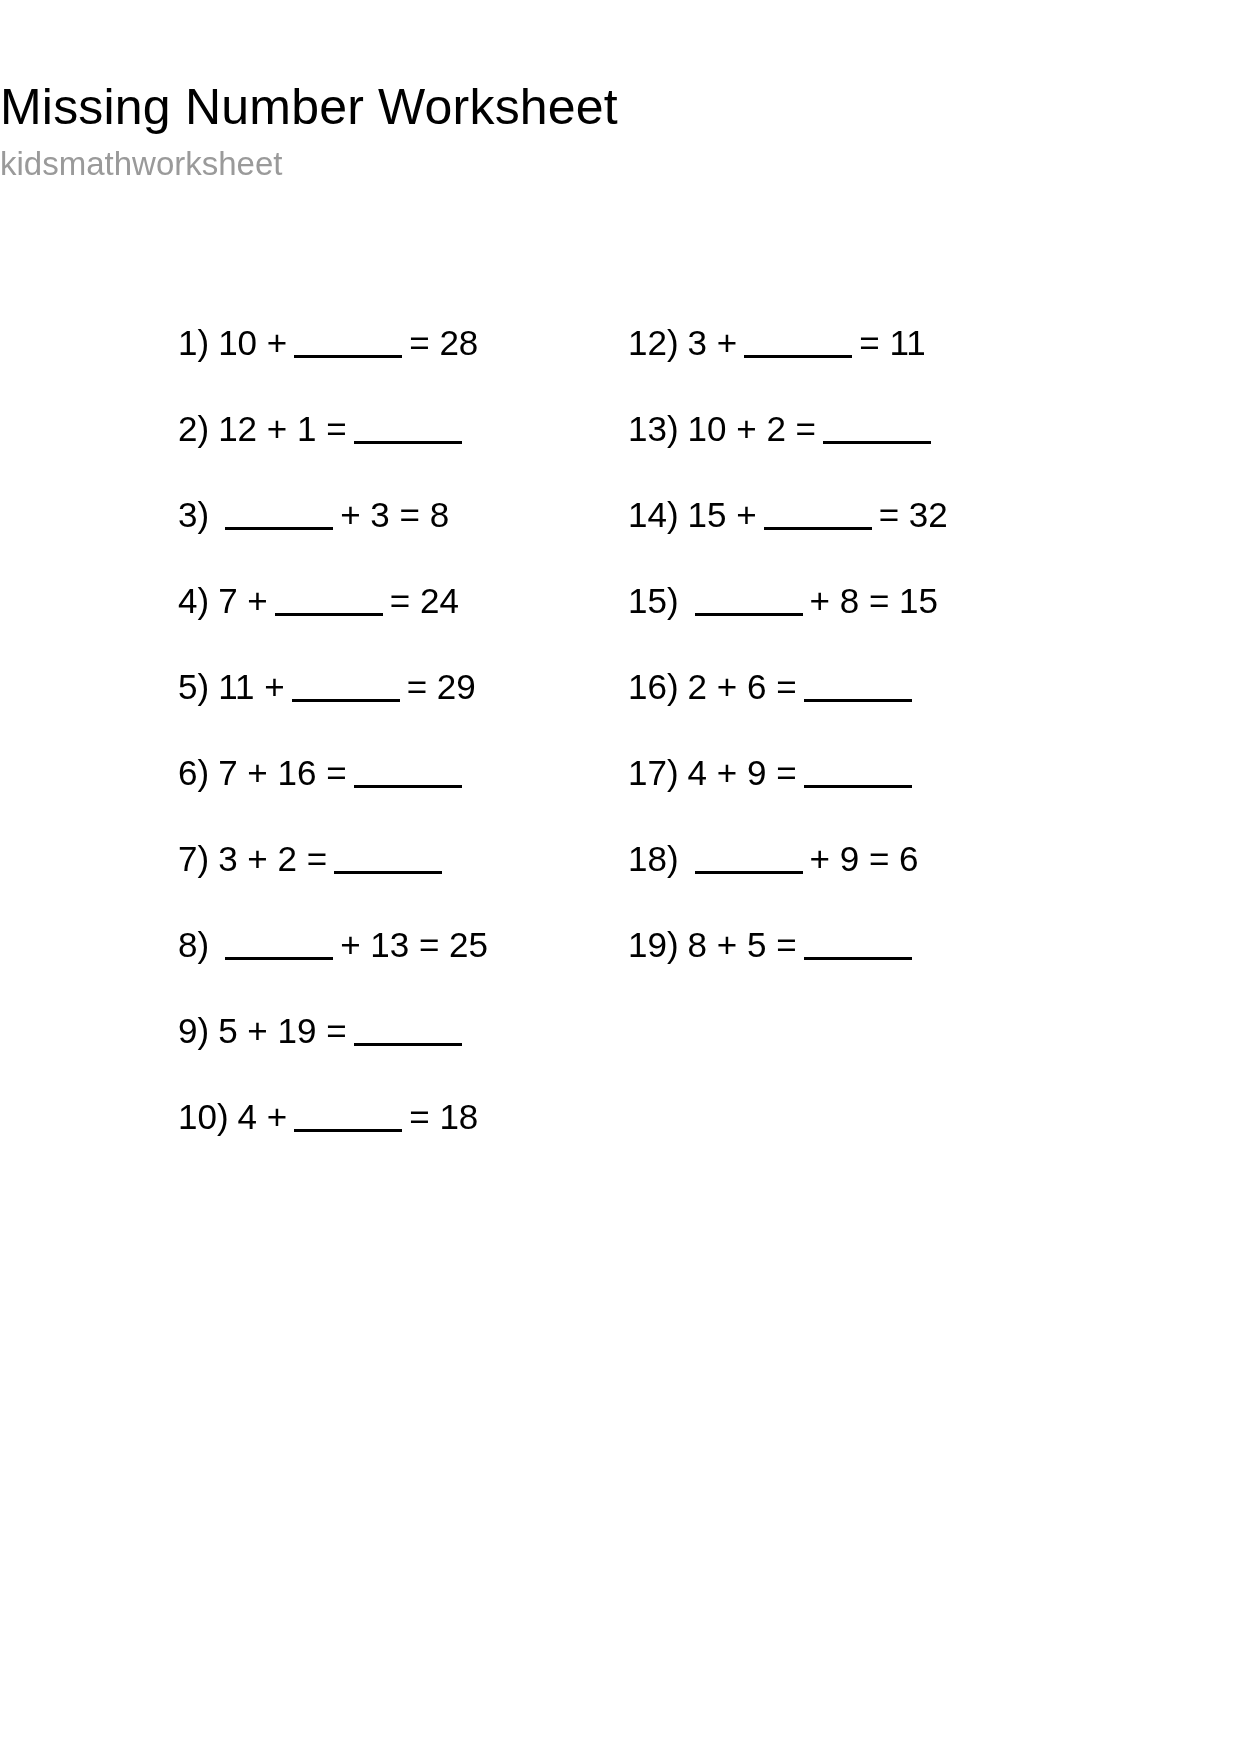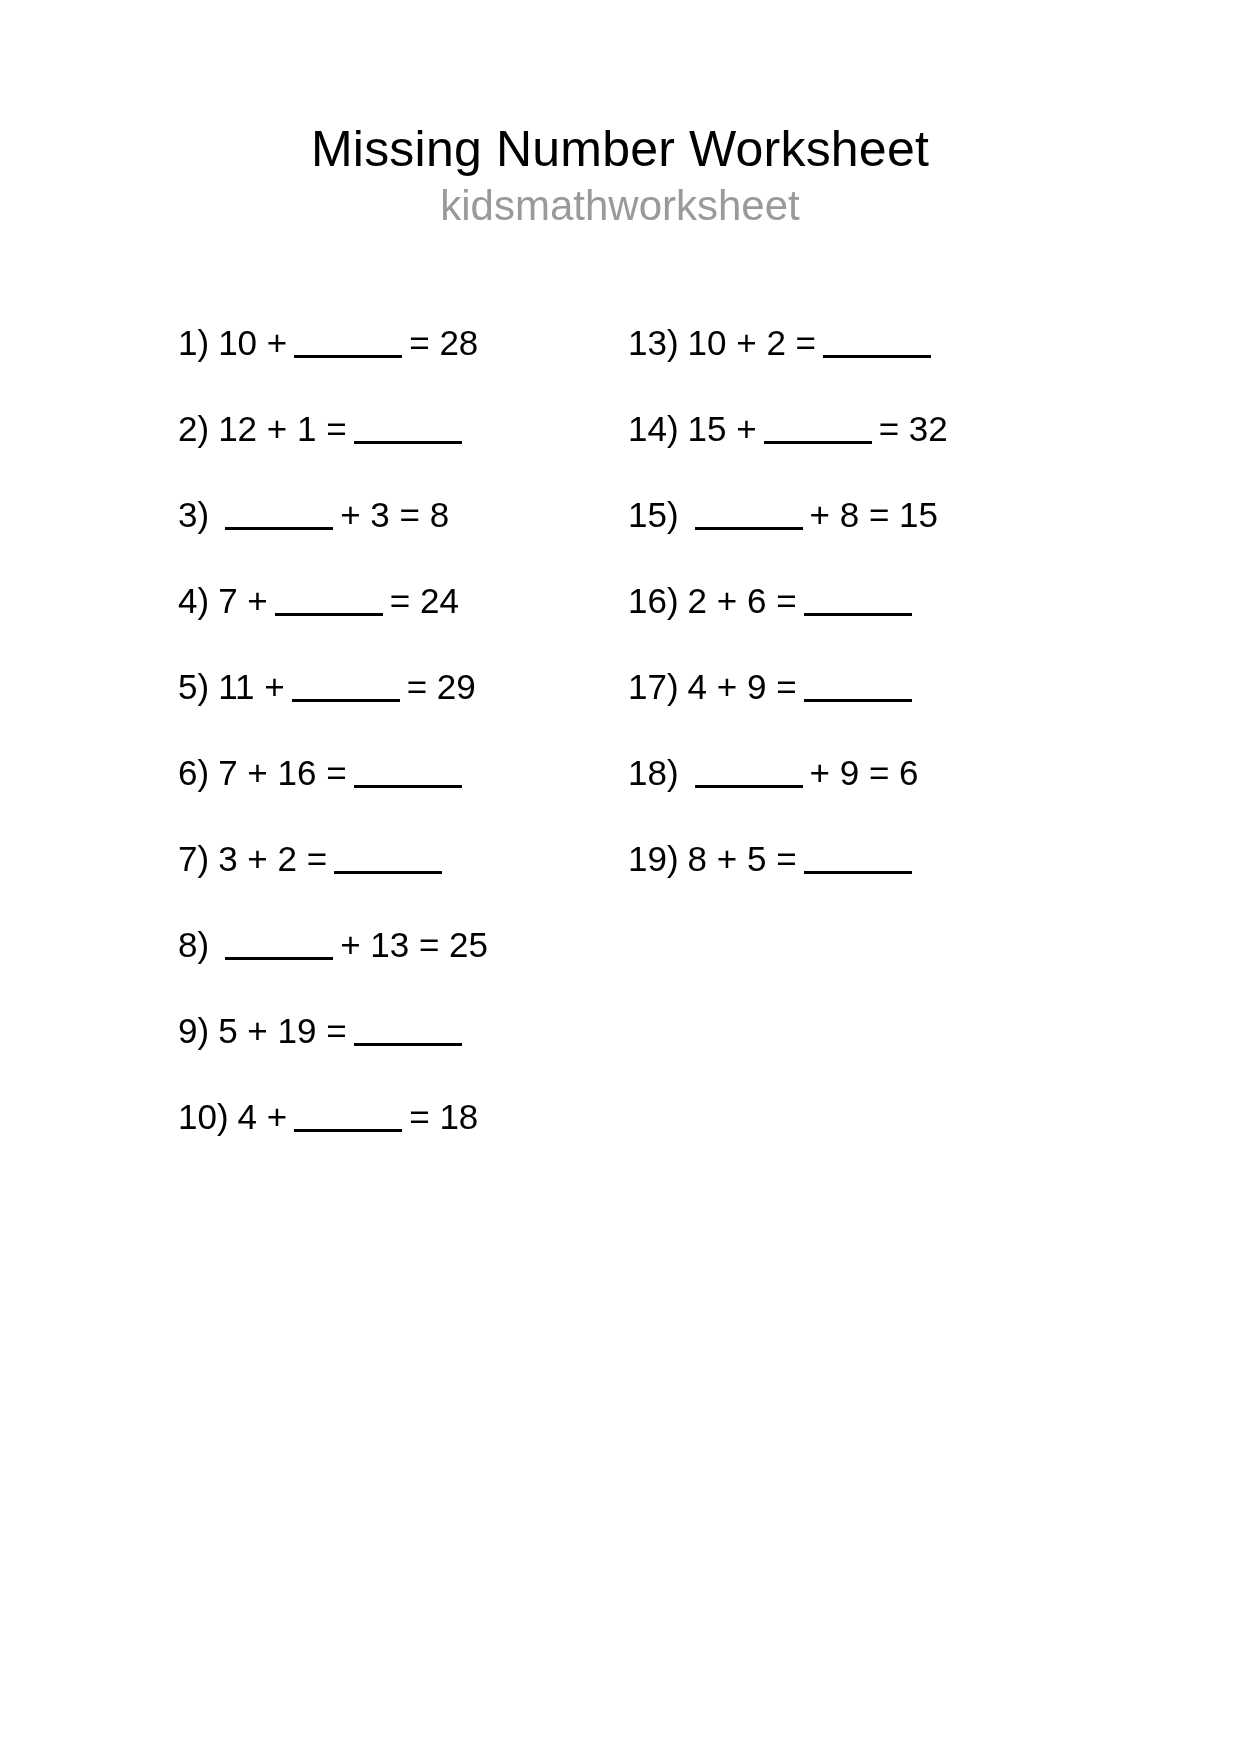--- a/index.html
+++ b/index.html
@@ -15,33 +15,32 @@
     overflow: hidden;
   }
   .page {
     position: relative;
     width: 1240px;
     height: 1754px;
     background: #ffffff;
     box-sizing: border-box;
   }
   .header {
-    text-align: center;
-    padding-top: 120px;
+    padding-top: 78px;
   }
   .worksheet-title {
     font-size: 50px;
     line-height: 58px;
     font-weight: normal;
     letter-spacing: 0.2px;
     color: #000000;
     margin: 0;
   }
   .worksheet-subtitle {
-    font-size: 42px;
+    font-size: 33px;
     line-height: 40px;
     color: #9a9a9a;
     margin: 8px 0 0 0;
     font-weight: normal;
   }
   .problems {
     position: absolute;
     top: 300px;
     left: 0;
     width: 1240px;
@@ -147,20 +146,26 @@
         </div>
         <div class="problem-row">
           <span class="prob-index">10)</span>
           <span class="prob-seg">4 +</span>
           <span class="blank"></span>
           <span class="prob-seg">= 18</span>
         </div>
       </div>
     <div class="column column-right">
         <div class="problem-row">
+          <span class="prob-index">12)</span>
+          <span class="prob-seg">3 +</span>
+          <span class="blank"></span>
+          <span class="prob-seg">= 11</span>
+        </div>
+        <div class="problem-row">
           <span class="prob-index">13)</span>
           <span class="prob-seg">10 + 2 =</span>
           <span class="blank"></span>
         </div>
         <div class="problem-row">
           <span class="prob-index">14)</span>
           <span class="prob-seg">15 +</span>
           <span class="blank"></span>
           <span class="prob-seg">= 32</span>
         </div>

